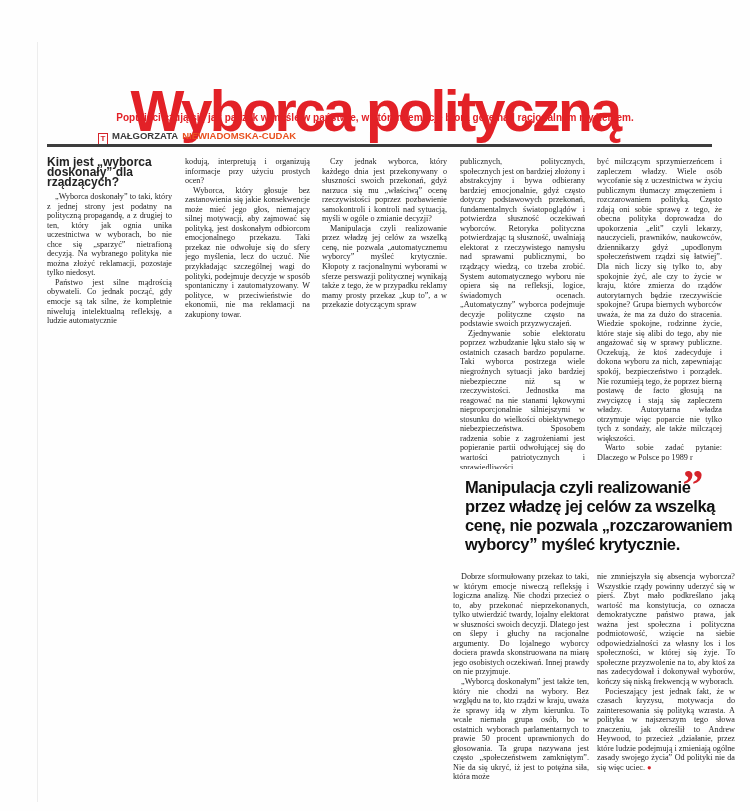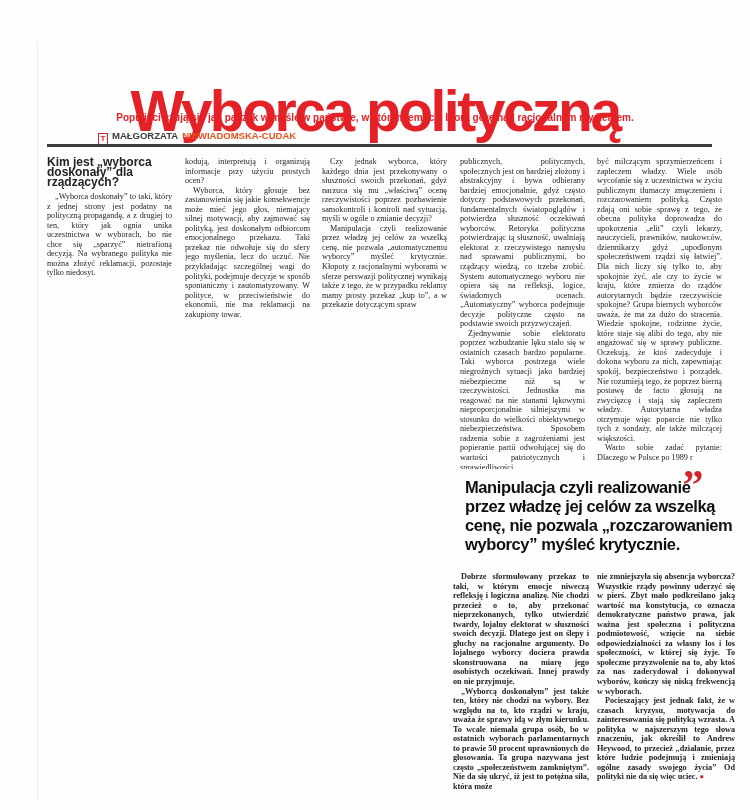--- a/index.html
+++ b/index.html
@@ -52,21 +52,21 @@
     font-family:"Liberation Sans", sans-serif;font-weight:bold;
     font-size:16.5px;line-height:19px;letter-spacing:-0.4px;color:#101010;}
   .pullquote .ln{white-space:nowrap;}
   .qmark{
     position:absolute;right:34px;top:-14px;color:#d5232a;
     font-family:"Liberation Serif", serif;font-weight:bold;font-size:42px;line-height:42px;
   }
   
   .bcol{top:572px;overflow:hidden;height:232px;
     font-size:8.2px;line-height:9.55px;text-align:justify;}
-  .bcol p{margin:0;padding:0;font-weight:bold;}
+  .bcol p{margin:0;padding:0;}
   .bcol p.ind{text-indent:8px;}
   .b1{left:453px;width:136px;}
   .b2{left:597px;width:138px;}
   .enddot{color:#d5232a;font-size:7.5px;}
   
   .crease{left:37px;top:42px;width:1px;height:760px;background:#ededed;}
 </style>
 </head>
 <body>
 
@@ -80,20 +80,21 @@
 
   <div class="abs byline">
     <span class="t-logo">T</span><span class="first">MAŁGORZATA</span><span class="last">NIEWIADOMSKA-CUDAK</span>
   </div>
 
   <div class="abs rule"></div>
 
   <div class="abs col c1">
     <p class="sec-head">Kim jest „wyborca doskonały” dla rządzących?</p>
     <p class="ind">„Wyborca doskonały” to taki, który z jednej strony jest podatny na polityczną propagandę, a z drugiej to ten, który jak ognia unika uczestnictwa w wyborach, bo nie chce się „sparzyć” nietrafioną decyzją. Na wybranego polityka nie można złożyć reklamacji, pozostaje tylko niedosyt.</p>
+    <p class="ind">Państwo jest silne mądrością obywateli. Co jednak począć, gdy emocje są tak silne, że kompletnie niwelują intelektualną refleksję, a ludzie automatycznie</p>
   </div>
 
   <div class="abs col c2">
     <p>kodują, interpretują i organizują informacje przy użyciu prostych ocen?</p>
     <p class="ind">Wyborca, który głosuje bez zastanowienia się jakie konsekwencje może mieć jego głos, niemający silnej motywacji, aby zajmować się polityką, jest doskonałym odbiorcom emocjonalnego przekazu. Taki przekaz nie odwołuje się do sfery jego myślenia, lecz do uczuć. Nie przykładając szczególnej wagi do polityki, podejmuje decyzje w sposób spontaniczny i zautomatyzowany. W polityce, w przeciwieństwie do ekonomii, nie ma reklamacji na zakupiony towar.</p>
   </div>
 
   <div class="abs col c3">
     <p class="ind">Czy jednak wyborca, który każdego dnia jest przekonywany o słuszności swoich przekonań, gdyż narzuca się mu „właściwą” ocenę rzeczywistości poprzez pozbawienie samokontroli i kontroli nad sytuacją, myśli w ogóle o zmianie decyzji?</p>
     <p class="ind">Manipulacja czyli realizowanie przez władzę jej celów za wszelką cenę, nie pozwala „automatycznemu wyborcy” myśleć krytycznie. Kłopoty z racjonalnymi wyborami w sferze perswazji politycznej wynikają także z tego, że w przypadku reklamy mamy prosty przekaz „kup to”, a w przekazie dotyczącym spraw</p>

